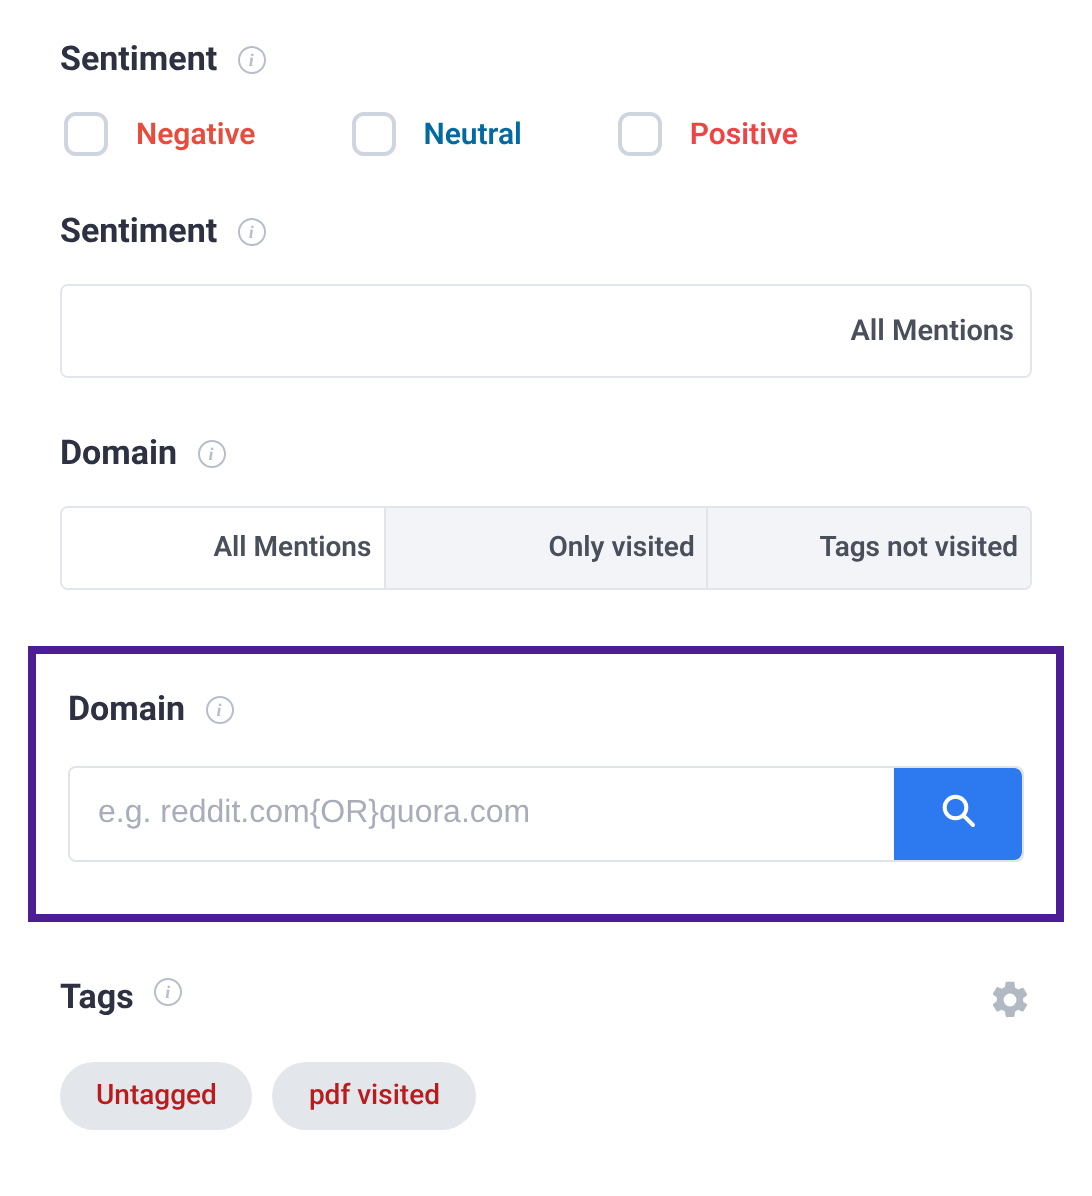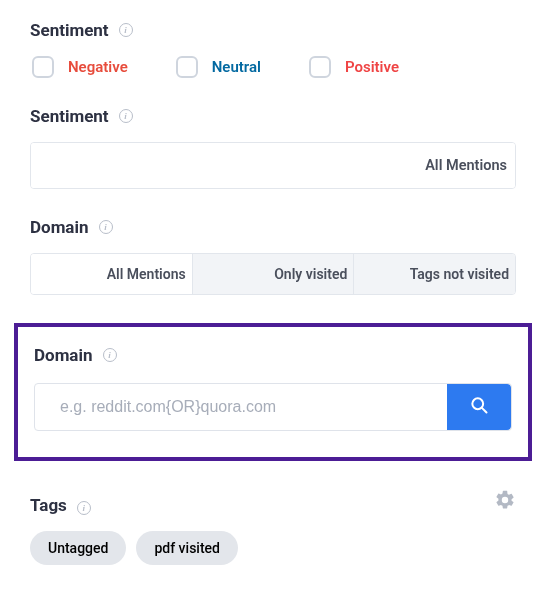--- a/index.html
+++ b/index.html
@@ -89,21 +89,20 @@
     margin-left: -16px;
     margin-right: -16px;
     margin-bottom: 28px;
   }
   .domain-block .section-header { margin-bottom: 18px; }
   .domain-input-row {
     display: flex;
     border: 1px solid #dfe3ea;
     border-radius: 4px;
     overflow: hidden;
-    padding-left: 11px;
   }
   .domain-input {
     flex: 1;
     border: none;
     outline: none;
     font-size: 16px;
     padding: 14px 14px;
     color: #4a4f5c;
   }
   .domain-input::placeholder { color: #a7adb9; }
@@ -114,31 +113,31 @@
     align-items: center;
     justify-content: center;
     cursor: pointer;
     border-top-right-radius: 4px;
     border-bottom-right-radius: 4px;
   }
   .search-btn svg { width: 20px; height: 20px; stroke: #fff; }
 
   .tags-header {
     display: flex;
-    align-items: flex-end;
+    align-items: flex-start;
     gap: 10px;
   }
   .tags-header .spacer { flex: 1; }
   .gear-icon svg { width: 22px; height: 22px; fill: #b3b9c4; }
   .gear-icon { cursor: pointer; }
 
   .tag-chips { display: flex; gap: 10px; }
   .chip {
     background: #e3e6eb;
-    color: #000000;
+    color: #b91c1c;
     font-size: 14px;
     font-weight: 500;
     padding: 9px 18px;
     border-radius: 20px;
     cursor: pointer;
     text-align: center;
   }
 </style>
 </head>
 <body>

